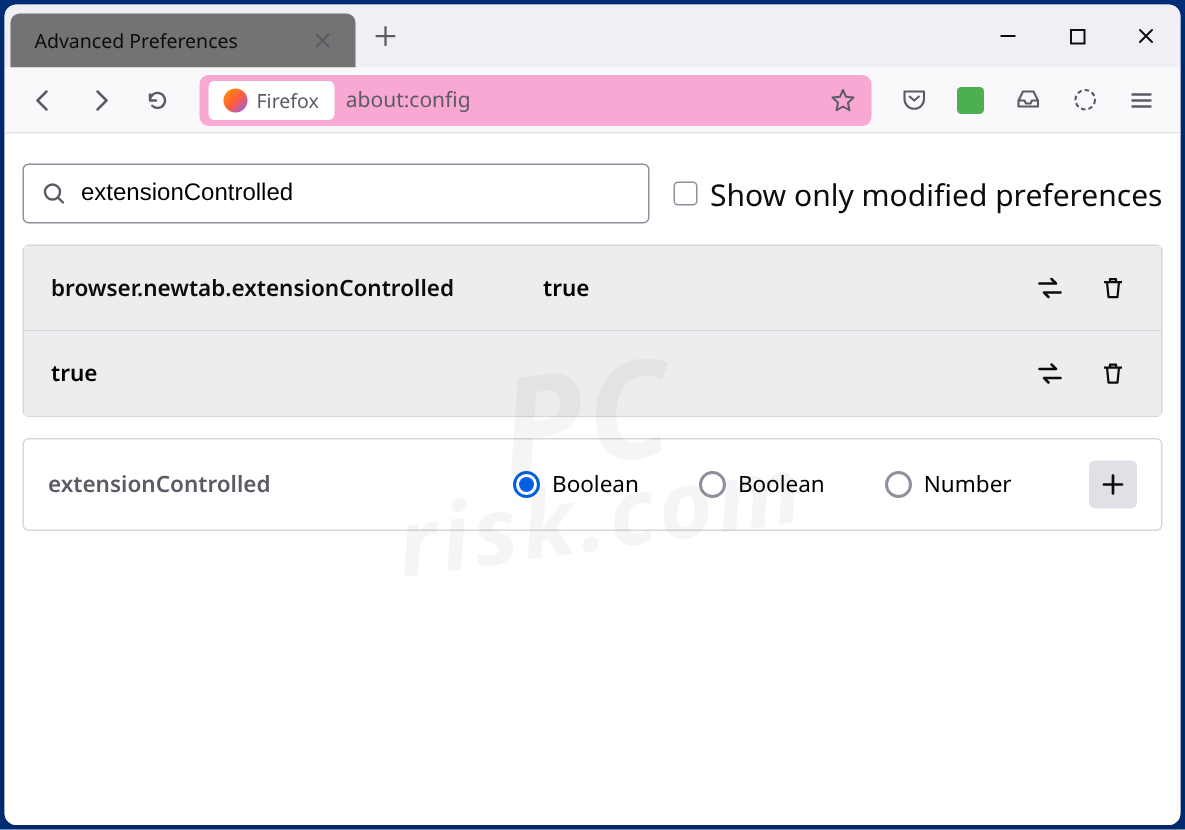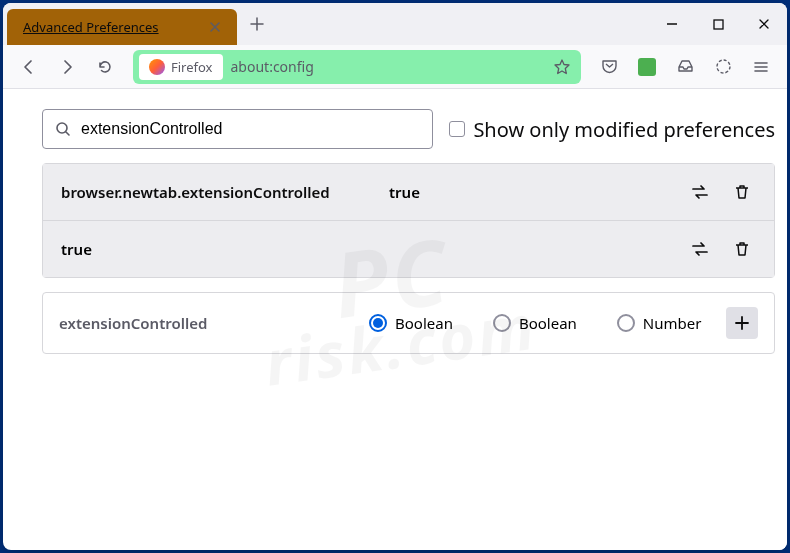--- a/index.html
+++ b/index.html
@@ -19,54 +19,53 @@
   box-shadow: 0 4px 20px rgba(0,0,0,.3);
   display: flex; flex-direction: column;
 }
 .tabbar {
   height: 42px; background: #f0f0f4;
   display: flex; align-items: center;
   padding-left: 4px;
 }
 .tab {
   display: flex; align-items: center; gap: 10px;
-  background: #a16207;
+  background: #737373;
   border-radius: 6px 6px 0 0;
   padding: 9px 14px 9px 16px;
   margin-top: 6px;
   height: 36px;
   min-width: 230px;
   font-size: 13px;
   color: #0c0c0d;
-  text-decoration: underline;
 }
 .tab-close { width: 16px; height: 16px; margin-left: auto; display:flex;align-items:center;justify-content:center;cursor:pointer;color:#5b5b66;}
 .newtab { width:28px;height:28px;display:flex;align-items:center;justify-content:center;margin-left:6px;cursor:pointer;color:#5b5b66;font-size:18px;}
 .win-controls { margin-left:auto; display:flex; gap:0; }
 .win-btn { width:46px;height:42px;display:flex;align-items:center;justify-content:center;color:#0c0c0d;}
 .toolbar {
   height:44px;background:#f9f9fb;
   display:flex;align-items:center;gap:6px;
   padding:0 10px;
   border-bottom:1px solid #e0e0e6;
 }
 .nav-btn { width:32px;height:32px;border-radius:4px;display:flex;align-items:center;justify-content:center;cursor:pointer;color:#5b5b66;}
 .urlbar {
-  flex:1;height:34px;background:#86efac;border-radius:6px;
+  flex:1;height:34px;background:#f9a8d4;border-radius:6px;
   display:flex;align-items:center;gap:8px;padding:0 10px;
   margin:0 6px;
   font-size:14px;
 }
 .identity-box{display:flex;align-items:center;gap:6px;background:#fff;border-radius:4px;padding:4px 10px;margin-left:-4px;font-size:13px;color:#5b5b66;}
 .fox{width:16px;height:16px;border-radius:50%;background:linear-gradient(135deg,#ff9500,#ff5e3a,#9059ff);}
 .url-text{color:#5b5b66;}
 .star{margin-left:auto;color:#5b5b66;}
 .tb-icon{width:32px;height:32px;display:flex;align-items:center;justify-content:center;color:#5b5b66;cursor:pointer;}
 .ext-icon{width:18px;height:18px;background:#4caf50;border-radius:3px;}
-.content{flex:1;background:#fff;padding:20px 12px;display:flex;flex-direction:column;gap:14px;margin-left:27px;}
+.content{flex:1;background:#fff;padding:20px 12px;display:flex;flex-direction:column;gap:14px;}
 .searchrow{display:flex;align-items:center;gap:16px;}
 .searchbox{flex:1;height:40px;border:1px solid #8f8f9d;border-radius:4px;display:flex;align-items:center;gap:10px;padding:0 12px;}
 .searchbox input{flex:1;border:none;outline:none;font-size:16px;background:transparent;}
 .checkbox-wrap{display:flex;align-items:center;gap:8px;font-size:20px;color:#0c0c0d;cursor:pointer;}
 .cbox{width:16px;height:16px;border:1.5px solid #8f8f9d;border-radius:3px;}
 .prefs{border:1px solid #d7d7db;border-radius:4px;}
 .pref-row{display:flex;align-items:center;padding:12px 16px;gap:20px;min-height:50px;}
 .pref-row.mod{background:#ededf0;font-weight:600;border-bottom:1px solid #d7d7db;padding-left:18px;}
 .pref-row.mod:last-of-type{border-bottom:none;}
 .pref-name{width:308px;font-size:15px;color:#0c0c0d;word-break:break-all;}

